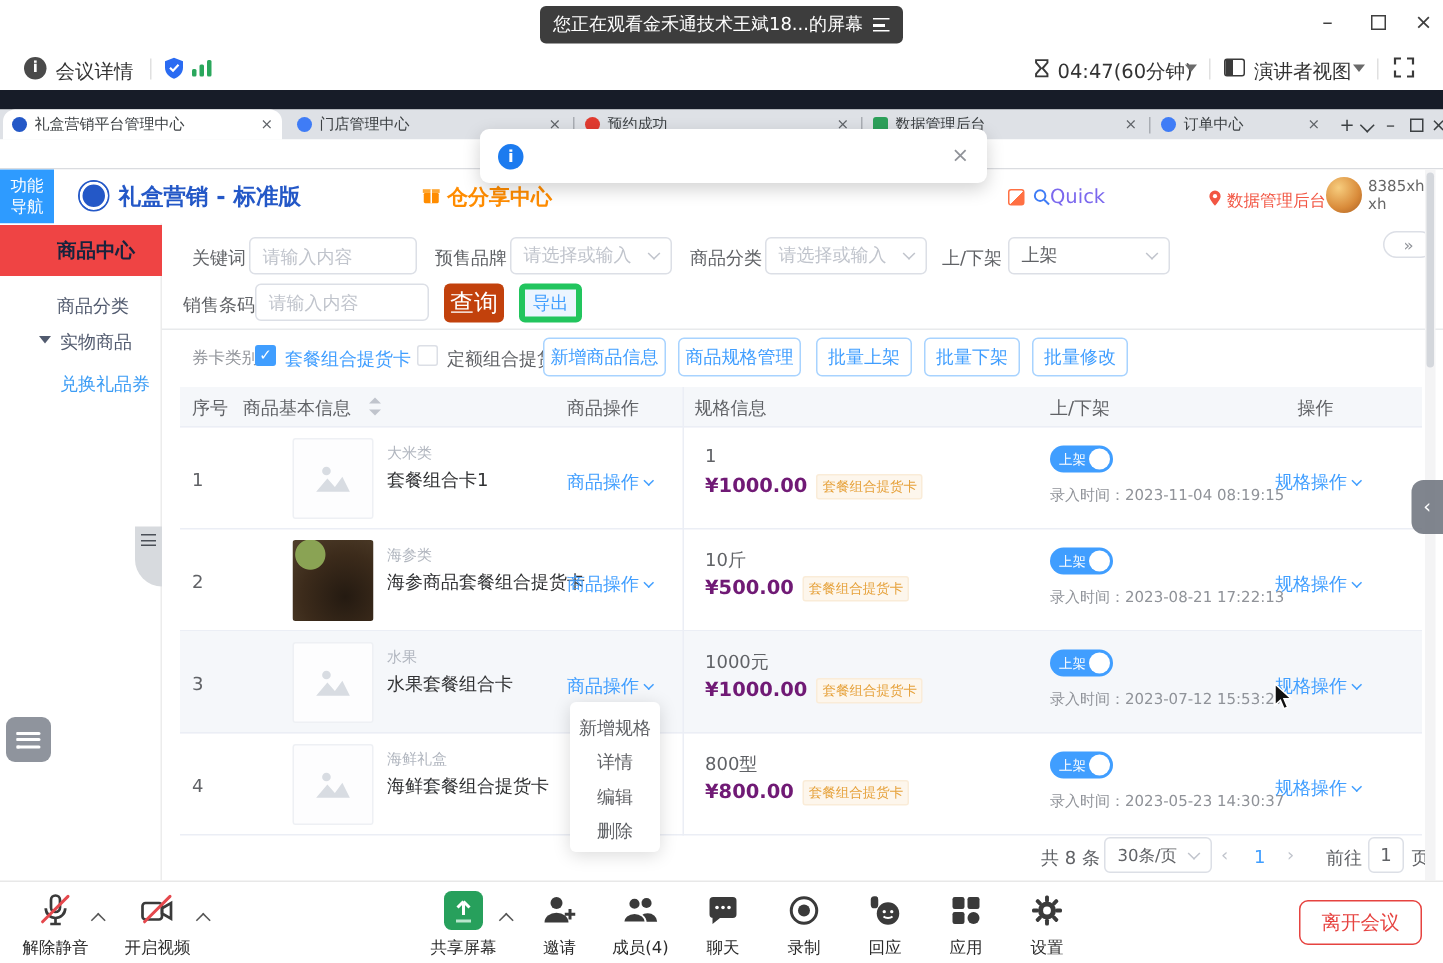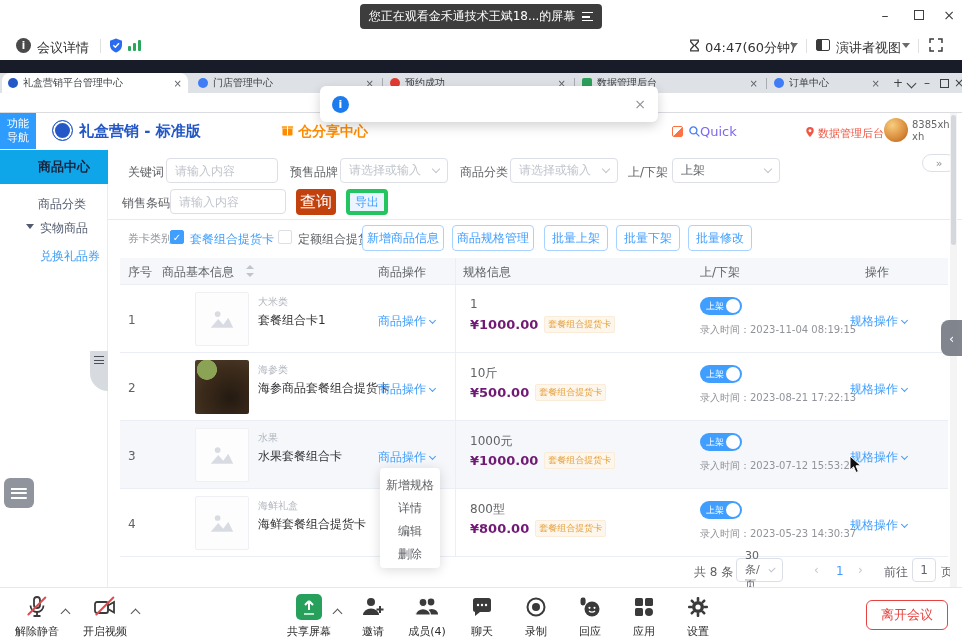--- a/index.html
+++ b/index.html
@@ -41,21 +41,21 @@
   .brandlogo{left:52px;top:7px;width:21px;height:21px;border-radius:50%;background:#2458c7;box-shadow:inset 0 0 0 2px #fff,inset 0 0 0 4px #2458c7;border:1.5px solid #2458c7}
   .brand{left:79px;top:9px;font-size:15px;font-weight:bold;color:#2458c7}
   .sharecenter{left:298px;top:10px;font-size:14px;font-weight:bold;color:#ff8c00}
   .promo{left:493px;top:13px;font-size:11px;color:#6a5ae0}
   .quick{left:700px;top:11px;font-size:13px;color:#7b68ee}
   .tutorial{left:818px;top:13px;font-size:11px;color:#f25643}
   .avatar{left:884px;top:5px;width:24px;height:24px;border-radius:50%;background:radial-gradient(circle at 35% 30%,#f7cd7e,#d98b3a 60%,#a85c1e)}
   .uname{left:912px;top:6px;font-size:10px;color:#666;line-height:12px}
   
   .sidebar{left:0;top:36px;width:108px;height:438px;background:#fff;border-right:1px solid #ececec}
-  .side-sec{left:0;top:37px;width:108px;height:34px;background:#0ea5e9;font-size:13px;font-weight:bold;color:#17233d;display:flex;align-items:center;padding-left:38px}
+  .side-sec{left:0;top:37px;width:108px;height:34px;background:#ef4444;font-size:13px;font-weight:bold;color:#17233d;display:flex;align-items:center;padding-left:38px}
   .side-item{font-size:12px;color:#515a6e}
   .side-flap{left:90px;top:238px;width:18px;height:40px;background:#d7dade;border-radius:0 0 0 30px}
   .flapicon{left:94px;top:243px;width:10px;height:8px;border-top:1.6px solid #4a4f57;border-bottom:1.6px solid #4a4f57}
   .flapicon:after{content:"";position:absolute;left:0;top:2.6px;width:10px;height:1.6px;background:#4a4f57}
   
   .lbl{font-size:12px;color:#606266}
   .inp{height:25px;border:1px solid #dcdfe6;border-radius:4px;background:#fff;font-size:12px;color:#606266;padding:0 8px;font-family:inherit}
   .inp::placeholder{color:#c0c4cc}
   .sel{height:25px;border:1px solid #dcdfe6;border-radius:4px;background:#fff;display:flex;align-items:center;padding:0 8px;justify-content:space-between}
   .sel .ph{color:#c0c4cc}.sel .vv{color:#606266}
@@ -439,21 +439,21 @@
     
     <div class="a dropdown">
       <div class="ditem" style="margin-top:6px">新增规格</div>
       <div class="ditem">详情</div>
       <div class="ditem">编辑</div>
       <div class="ditem">删除</div>
     </div>
 
     
     <span class="a pg" style="left:694px;top:451px">共 8 条</span>
-    <div class="a sel" style="left:736px;top:445px;width:47px;height:24px">
+    <div class="a sel" style="left:736px;top:445px;width:72px;height:24px">
         <span class="vv" style="font-size:11px">30条/页</span>
         <span class="scaret"></span>
       </div>
     <span class="a pg" style="left:814px;top:450px;color:#c0c4cc">‹</span>
     <span class="a pg" style="left:836px;top:451px;color:#409eff">1</span>
     <span class="a pg" style="left:858px;top:450px;color:#c0c4cc">›</span>
     <span class="a pg" style="left:884px;top:451px">前往</span>
     <input class="a inp" style="left: 912px; top: 445px; width: 24px; height: 24px; padding: 0px; text-align: center;" value="1">
     <span class="a pg" style="left:941px;top:451px">页</span>
 

